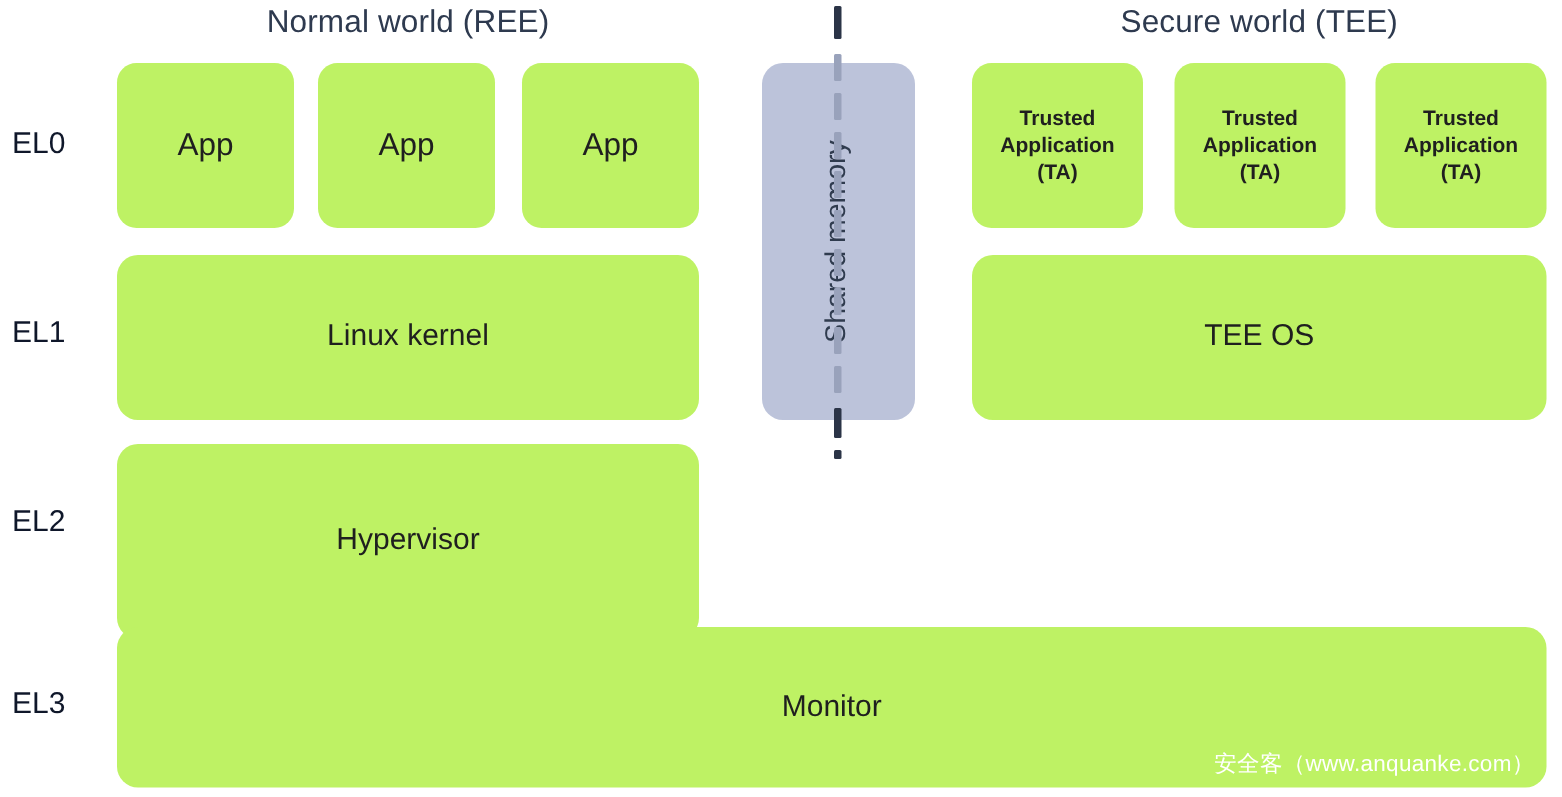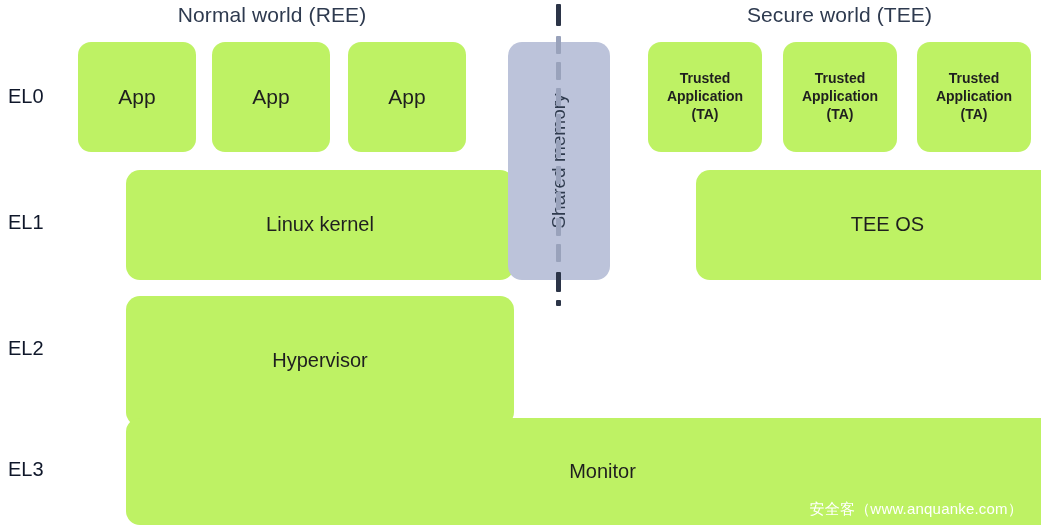--- a/index.html
+++ b/index.html
@@ -64,21 +64,21 @@
     background: #bef264;
     border-radius: 12px;
     color: #1f1f1f;
     display: flex;
     align-items: center;
     justify-content: center;
     text-align: center;
     box-sizing: border-box;
     line-height: 1.28;
   }
-  .block.big   { font-size: 20px; border-radius: 14px; margin-left: 48px; }
+  .block.big   { font-size: 20px; border-radius: 14px; }
   .block.app   { font-size: 21px; border-radius: 13px; }
   .block.ta    { font-size: 14px; border-radius: 13px; padding: 0 10px; font-weight: bold; }
 
   
   #app-0 { left: 78px;  top: 42px; width: 118px; height: 110px; }
   #app-1 { left: 212px; top: 42px; width: 118px; height: 110px; }
   #app-2 { left: 348px; top: 42px; width: 118px; height: 110px; }
 
   
   #ta-0 { left: 648px; top: 42px; width: 114px; height: 110px; }

